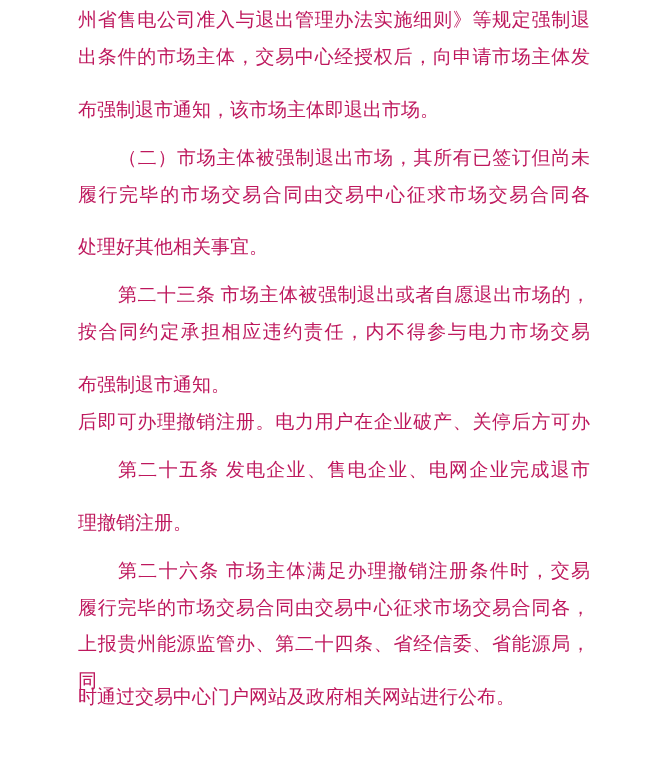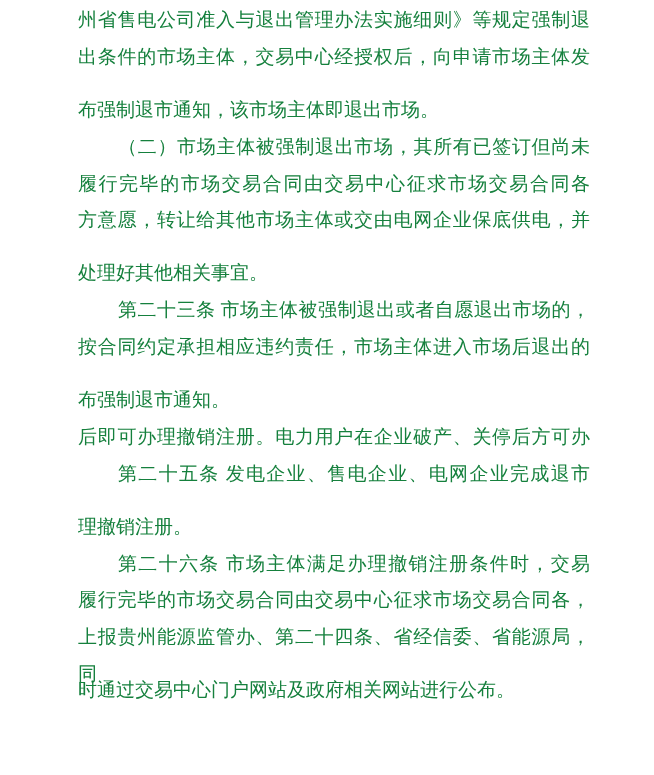--- a/index.html
+++ b/index.html
@@ -11,62 +11,62 @@
     height: 775px;
     background: #ffffff;
     overflow: hidden;
   }
   .page {
     box-sizing: border-box;
     width: 654px;
     height: 775px;
     padding: 2px 64px 10px 78px;
     background: #ffffff;
-    color: #15803d;
+    color: #be185d;
     font-family: "Liberation Serif", "DejaVu Serif", serif;
   }
   .paragraph {
     margin: 0;
     padding: 0;
   }
   .line {
     font-size: 19px;
     height: 36.9px;
     line-height: 36.9px;
     text-align: justify;
     text-align-last: justify;
     overflow: visible;
   }
   .line-indent {
     text-indent: 40px;
+    margin-top: 11px;
   }
   .line-last {
     text-align-last: left;
     margin-top: 16px;
   }
 </style>
 </head>
 <body>
 
 <div class="page">
   <div>
       <div class="paragraph">
         <div class="line">州省售电公司准入与退出管理办法实施细则》等规定强制退</div>
         <div class="line">出条件的市场主体，交易中心经授权后，向申请市场主体发</div>
         <div class="line line-last">布强制退市通知，该市场主体即退出市场。</div>
       </div>
       <div class="paragraph">
         <div class="line line-indent">（二）市场主体被强制退出市场，其所有已签订但尚未</div>
         <div class="line">履行完毕的市场交易合同由交易中心征求市场交易合同各</div>
-        <div class="line">方意愿，转让给其他市场主体或交由电网企业保底供电，并</div>
         <div class="line line-last">处理好其他相关事宜。</div>
       </div>
       <div class="paragraph">
         <div class="line line-indent">第二十三条 市场主体被强制退出或者自愿退出市场的，</div>
-        <div class="line">按合同约定承担相应违约责任，市场主体进入市场后退出的</div>
+        <div class="line">按合同约定承担相应违约责任，内不得参与电力市场交易</div>
         <div class="line line-last">布强制退市通知。</div>
       </div>
       <div class="paragraph">
         <div class="line">后即可办理撤销注册。电力用户在企业破产、关停后方可办</div>
         <div class="line line-indent">第二十五条 发电企业、售电企业、电网企业完成退市</div>
         <div class="line line-last">理撤销注册。</div>
       </div>
       <div class="paragraph">
         <div class="line line-indent">第二十六条 市场主体满足办理撤销注册条件时，交易</div>
         <div class="line">履行完毕的市场交易合同由交易中心征求市场交易合同各，</div>

